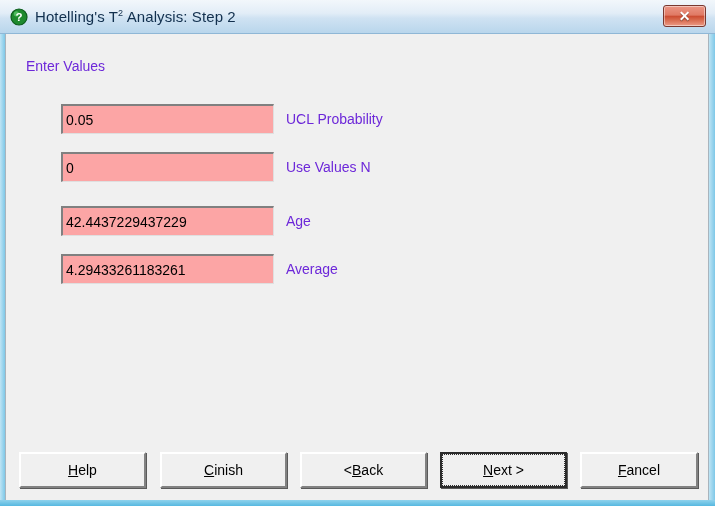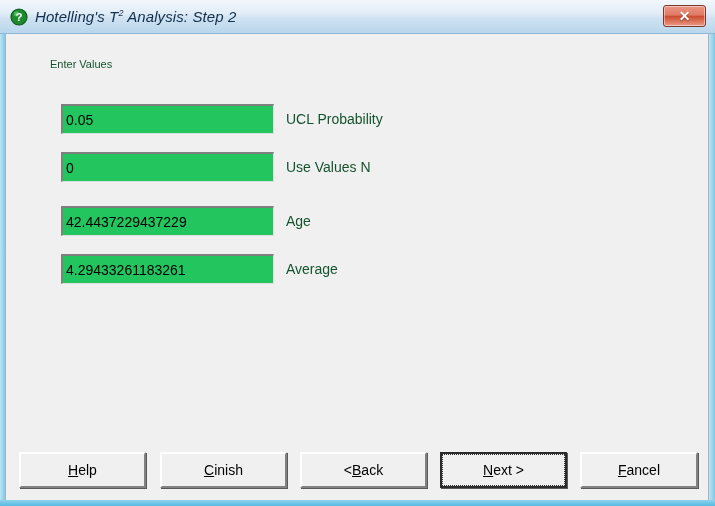--- a/index.html
+++ b/index.html
@@ -56,21 +56,20 @@
     flex: 0 0 auto;
     position: relative;
   }
   .app-icon svg { display: block; }
   .title-text {
     font-family: "Liberation Sans", sans-serif;
     font-size: 15px;
     color: #12304e;
     white-space: nowrap;
     letter-spacing: 0.1px;
-    font-style: italic;
   }
   .title-text sup {
     font-size: 9px;
     vertical-align: super;
     line-height: 0;
   }
 
   .close-btn {
     position: absolute;
     right: 9px;
@@ -108,62 +107,62 @@
     height: 466px;  
     background: #f0f0f0;
     border-left: 1px solid #a8b4bd;
     border-right: 1px solid #a8b4bd;
     box-sizing: border-box;
     overflow: hidden;
   }
 
   .section-label {
     position: absolute;
-    left: 44px;
+    left: 20px;
     top: 24px;
-    font-size: 11px;
-    color: #14532d;
+    font-size: 14px;
+    color: #6d28d9;
     white-space: nowrap;
   }
 
   
   .row {
     position: absolute;
     left: 55px;
     height: 30px;
     display: flex;
     align-items: center;
   }
   .row-0 { top: 70px; }
   .row-1 { top: 118px; }
   .row-2 { top: 172px; }
   .row-3 { top: 220px; }
 
   .text-input {
     width: 213px;
     height: 30px;
     box-sizing: border-box;
-    background: #22c55e;
+    background: #fca5a5;
     border-top: 2px solid #808080;
     border-left: 2px solid #808080;
     border-right: 1px solid #dfdfdf;
     border-bottom: 1px solid #dfdfdf;
     padding: 0 3px;
     font-family: "Liberation Sans", sans-serif;
     font-size: 14px;
     color: #000000;
     line-height: 26px;
     white-space: nowrap;
     overflow: hidden;
     outline: none;
   }
   .field-label {
     margin-left: 12px;
     font-size: 14px;
-    color: #14532d;
+    color: #6d28d9;
     white-space: nowrap;
   }
 
   
   .buttonbar {
     position: absolute;
     left: 0;
     top: 410px;
     width: 704px;
     height: 56px;

